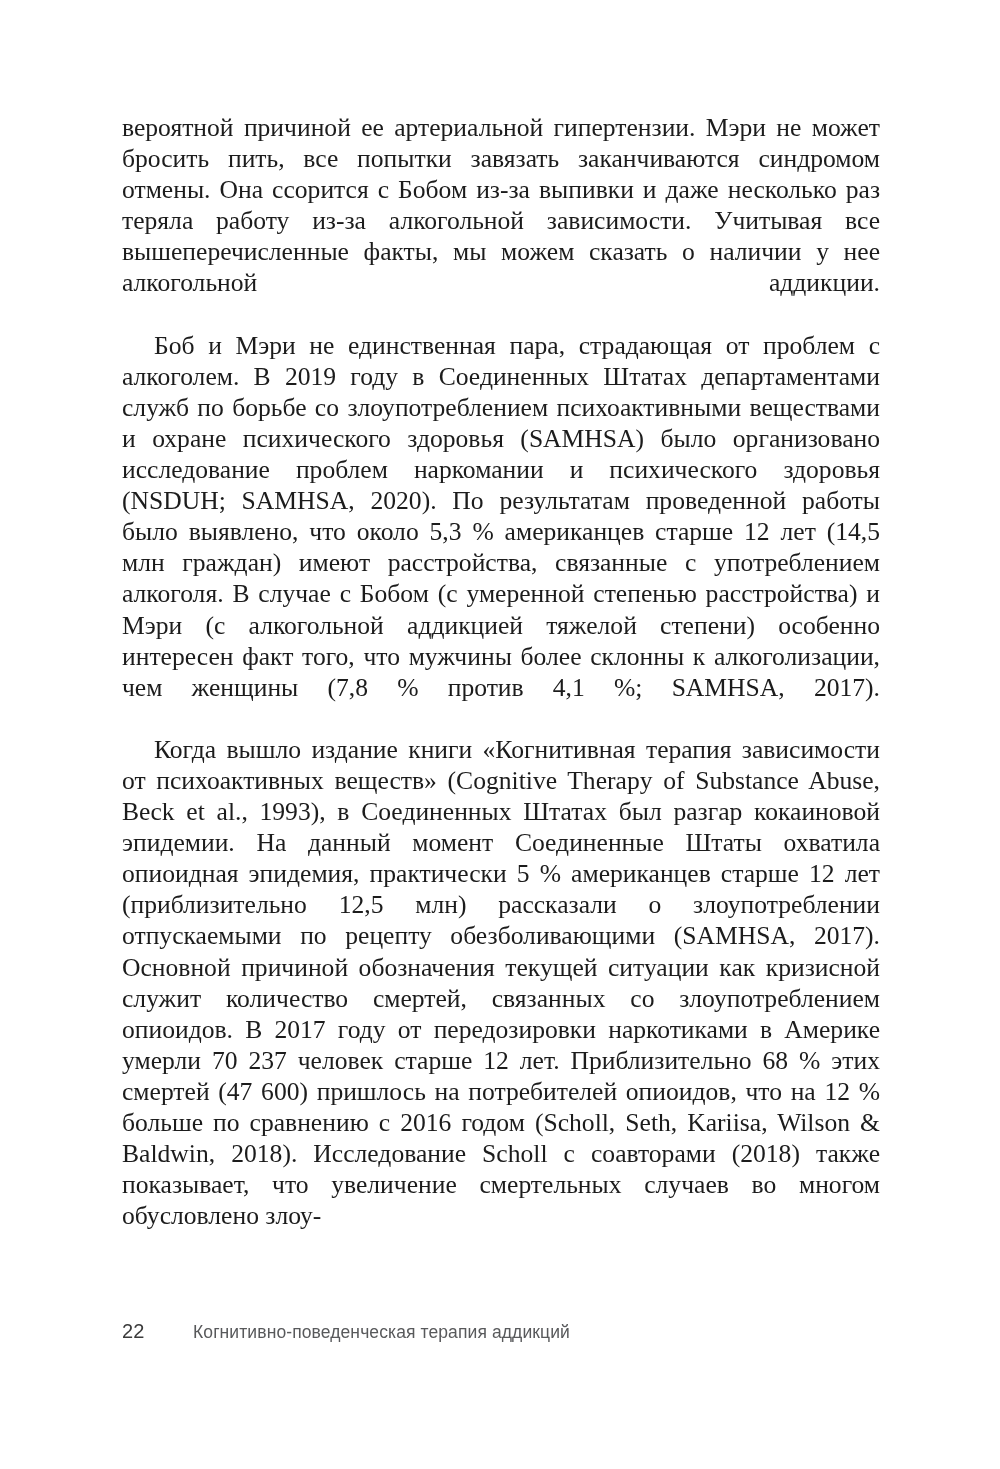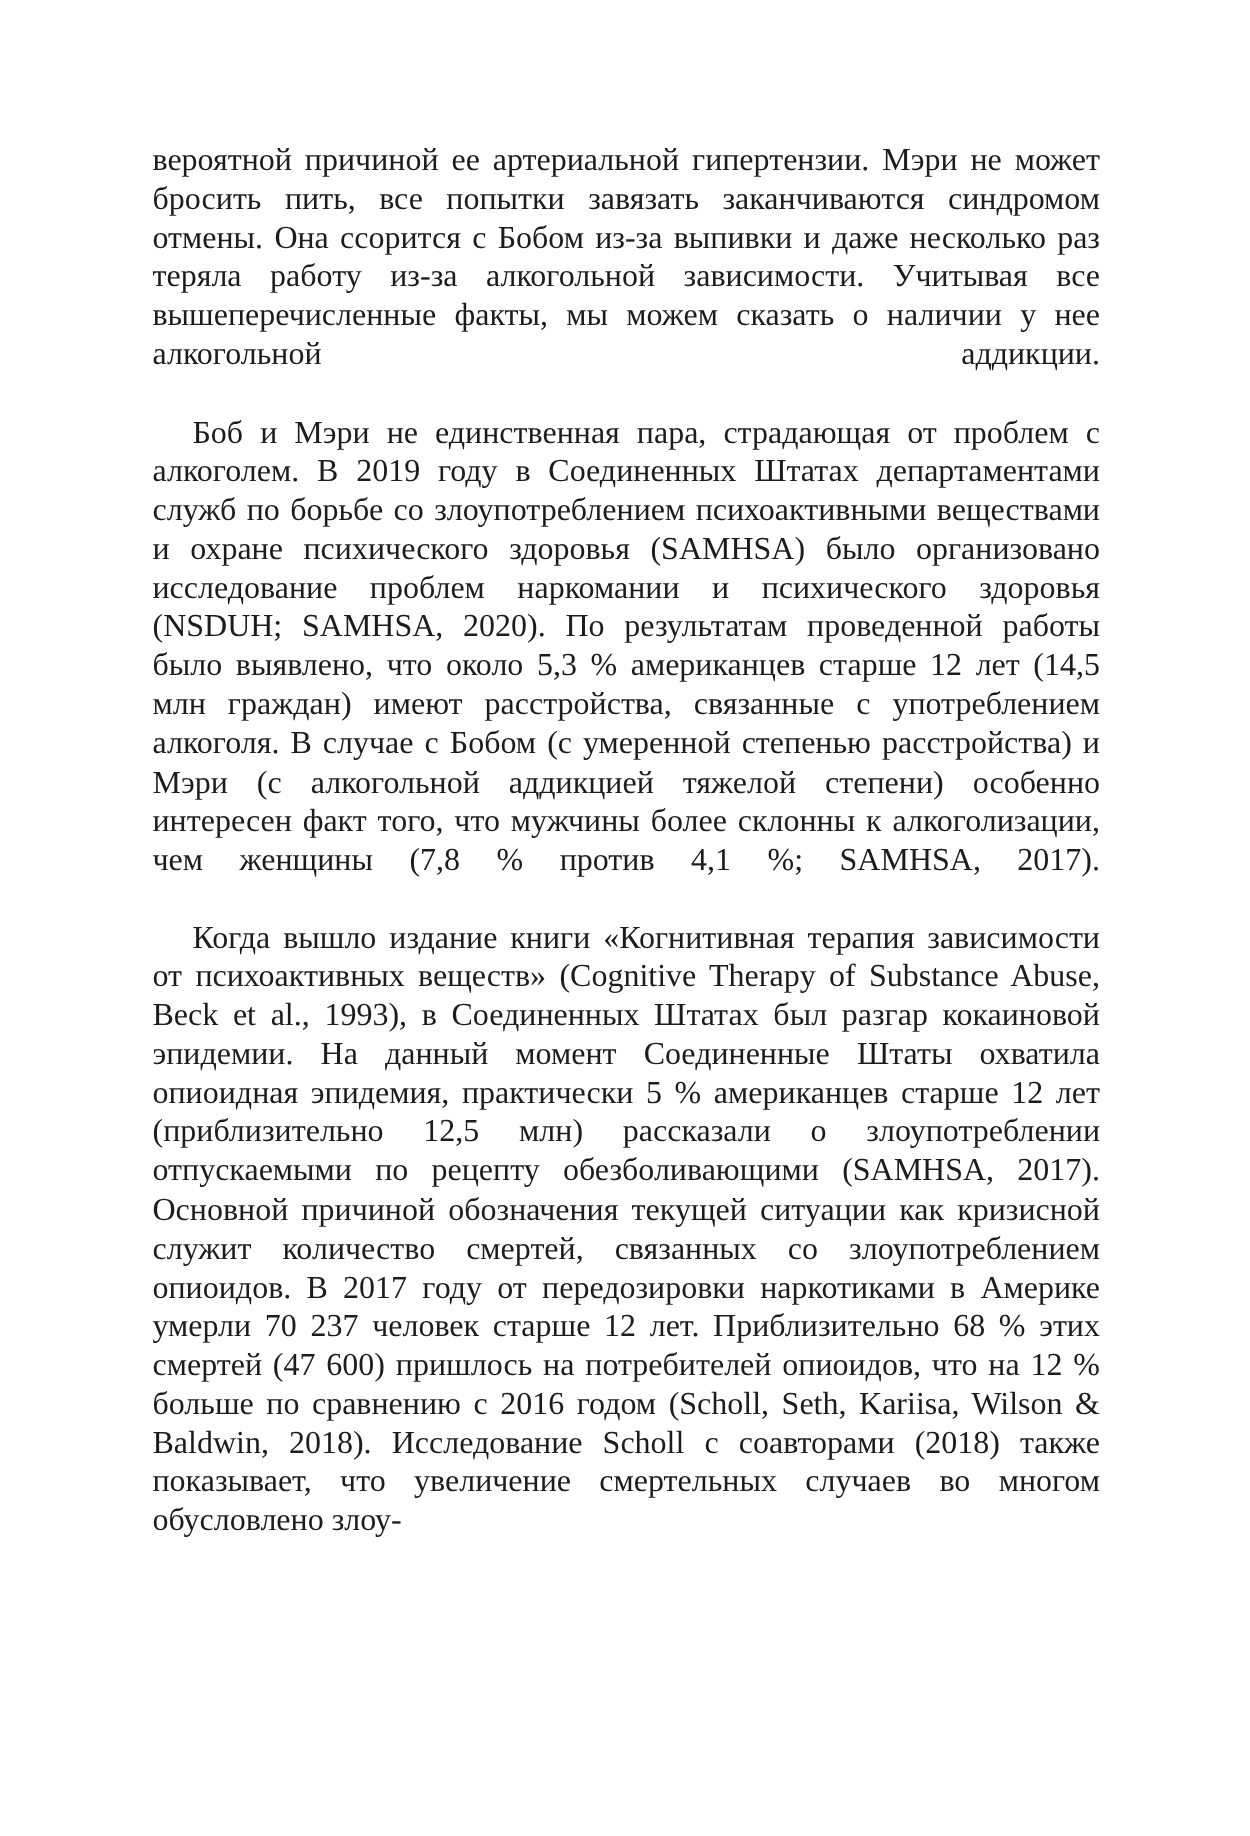--- a/index.html
+++ b/index.html
@@ -73,14 +73,18 @@
 <body>
 
 <div class="page">
 
   <div class="text-block">
     <p class="para first">вероятной причиной ее артериальной гипертензии. Мэри не может бросить пить, все попытки завязать заканчиваются синдромом отмены. Она ссорится с Бобом из-за выпивки и даже несколько раз теряла работу из-за алкогольной зависимости. Учитывая все вышеперечисленные факты, мы можем сказать о наличии у нее алкогольной аддикции.</p>
     <p class="para">Боб и Мэри не единственная пара, страдающая от проблем с алкоголем. В 2019 году в Соединенных Штатах департаментами служб по борьбе со злоупотреблением психоактивными веществами и охране психического здоровья (SAMHSA) было организовано исследование проблем наркомании и психического здоровья (NSDUH; SAMHSA, 2020). По результатам проведенной работы было выявлено, что около 5,3 % американцев старше 12 лет (14,5 млн граждан) имеют расстройства, связанные с употреблением алкоголя. В случае с Бобом (с умеренной степенью расстройства) и Мэри (с алкогольной аддикцией тяжелой степени) особенно интересен факт того, что мужчины более склонны к алкоголизации, чем женщины (7,8 % против 4,1 %; SAMHSA, 2017).</p>
     <p class="para no-stretch">Когда вышло издание книги «Когнитивная терапия зависимости от психоактивных веществ» (Cognitive Therapy of Substance Abuse, Beck et al., 1993), в Соединенных Штатах был разгар кокаиновой эпидемии. На данный момент Соединенные Штаты охватила опиоидная эпидемия, практически 5 % американцев старше 12 лет (приблизительно 12,5 млн) рассказали о злоупотреблении отпускаемыми по рецепту обезболивающими (SAMHSA, 2017). Основной причиной обозначения текущей ситуации как кризисной служит количество смертей, связанных со злоупотреблением опиоидов. В 2017 году от передозировки наркотиками в Америке умерли 70 237 человек старше 12 лет. Приблизительно 68 % этих смертей (47 600) пришлось на потребителей опиоидов, что на 12 % больше по сравнению с 2016 годом (Scholl, Seth, Kariisa, Wilson &amp; Baldwin, 2018). Исследование Scholl с соавторами (2018) также показывает, что увеличение смертельных случаев во многом обусловлено злоу-</p>
   </div>
 
+  <div class="footer">
+    <span class="folio">22</span>
+    <span class="running-title">Когнитивно-поведенческая терапия аддикций</span>
+  </div>
 
 </div>
 
 </body></html>

